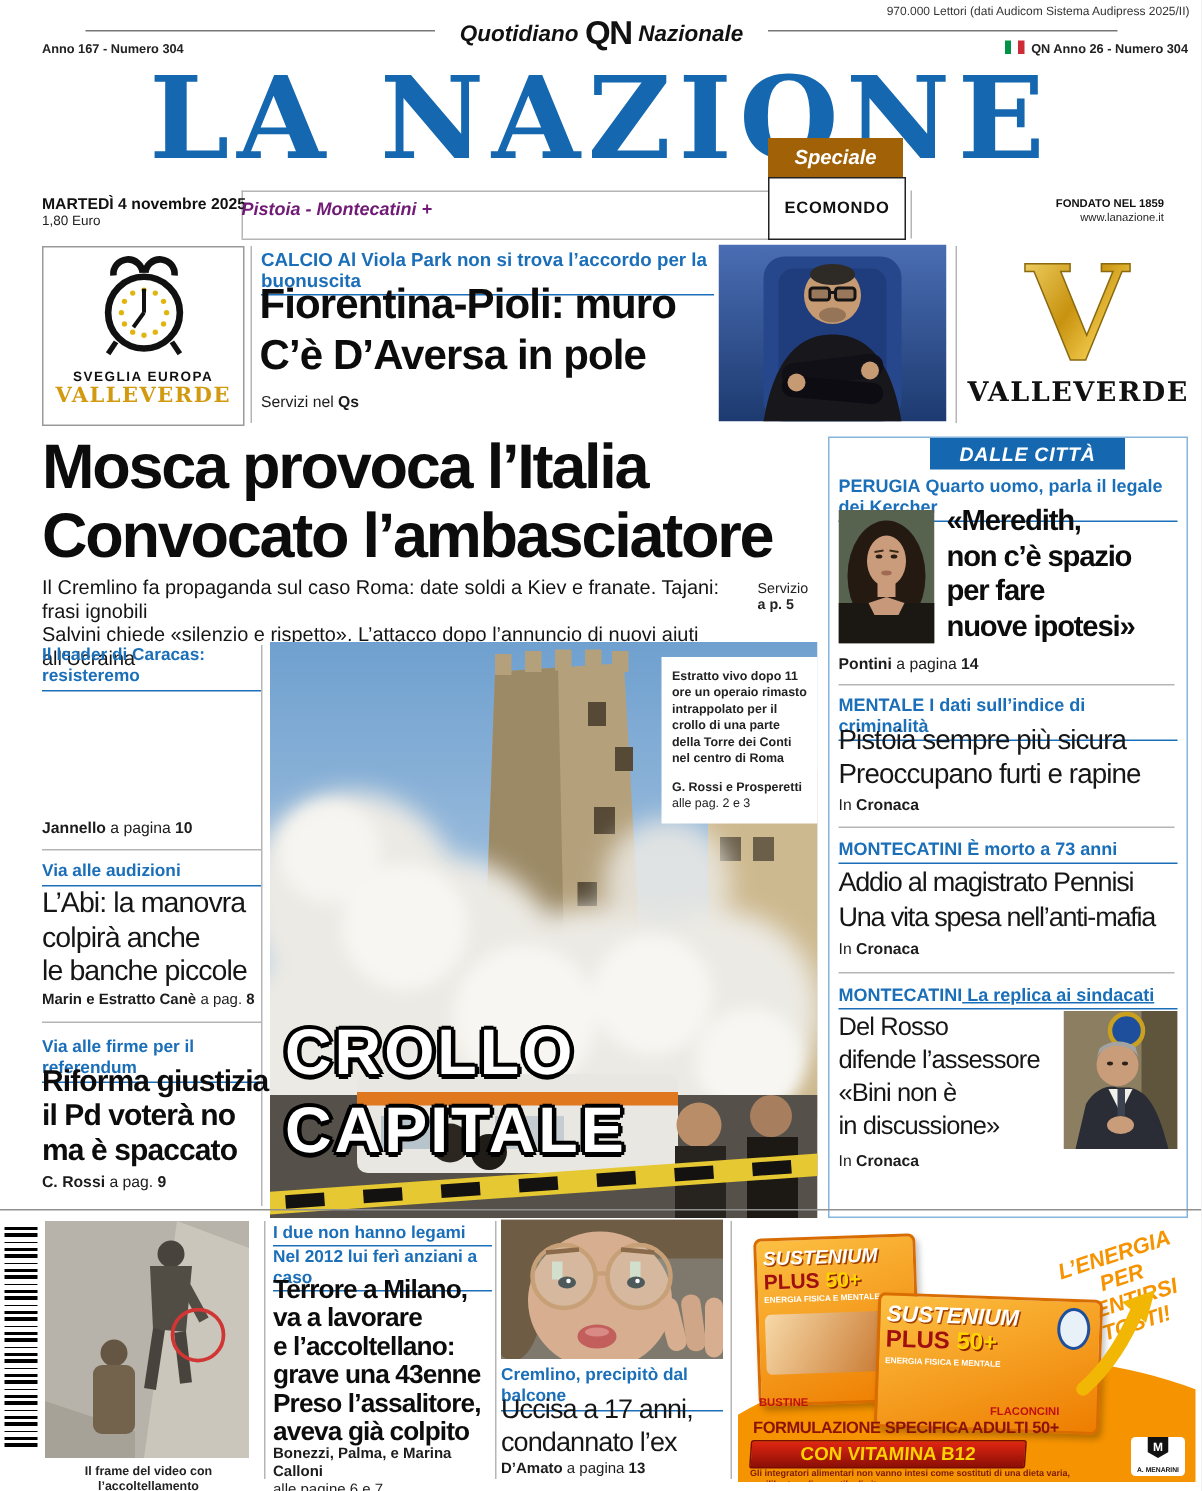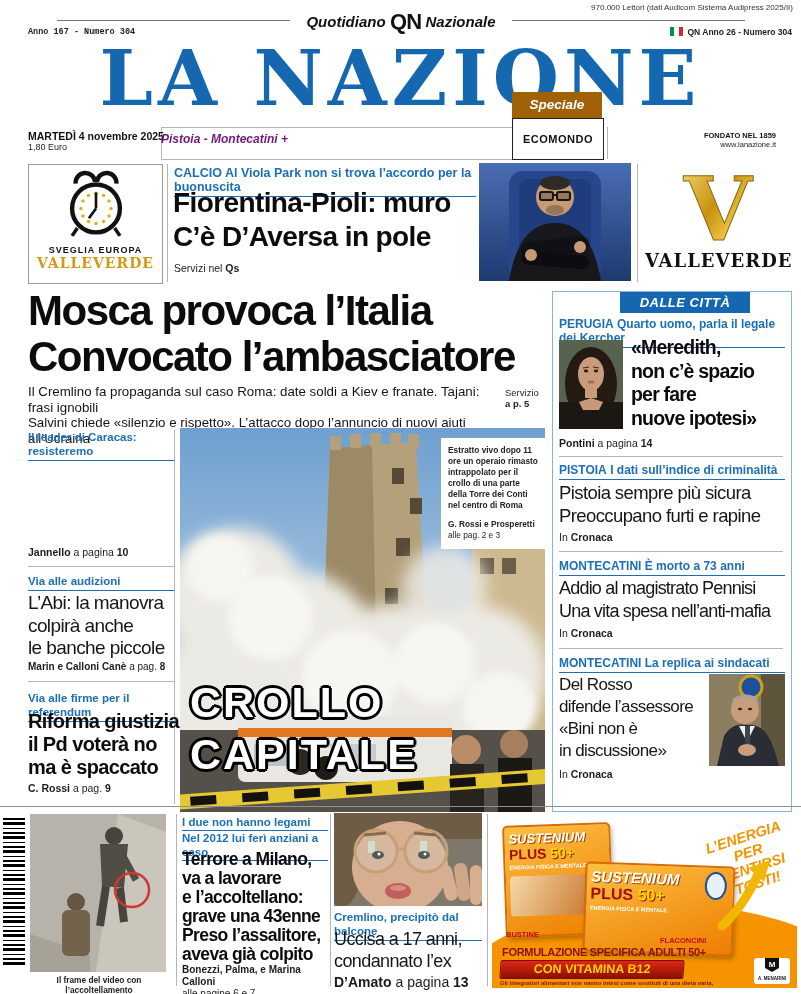--- a/index.html
+++ b/index.html
@@ -29,21 +29,21 @@
 <div id="page">
 
   <div class="abs" style="top:3px;right:8px;font-size:8px;color:#333;">970.000 Lettori  (dati Audicom Sistema Audipress 2025/II)</div>
   <div class="abs hline" style="left:57px;top:20px;width:233px;background:#777;"></div>
   <div class="abs hline" style="left:512px;top:20px;width:233px;background:#777;"></div>
   <div class="abs" style="left:296px;top:9px;width:210px;text-align:center;">
     <span style="font-style:italic;font-weight:700;font-size:15px;">Quotidiano</span>
     <span style="font-weight:700;font-size:22px;letter-spacing:-1px;vertical-align:-2px;">QN</span>
     <span style="font-style:italic;font-weight:700;font-size:15px;">Nazionale</span>
   </div>
-  <div class="abs" style="left:28px;top:27px;font-size:8.5px;font-weight:600;color:#222;font-family:Liberation Mono, monospace;">Anno 167 - Numero 304</div>
+  <div class="abs" style="left:28px;top:27px;font-size:8.5px;font-weight:600;color:#222;">Anno 167 - Numero 304</div>
   <div class="abs" style="top:27px;right:9px;font-size:8.5px;font-weight:600;color:#222;">
     <span style="display:inline-block;width:13px;height:9px;vertical-align:-1px;margin-right:4px;
       background:linear-gradient(90deg,#009246 0 33%,#fff 33% 66%,#ce2b37 66%);"></span><span>QN Anno 26 - Numero 304</span>
   </div>
 
   <div class="abs mast" style="left:0;right:0;top:36px;text-align:center;font-size:76px;letter-spacing:5px;line-height:86px;">LA NAZIONE</div>
 
   <div class="abs" style="left:512px;top:92px;width:90px;height:26px;background:#a16207;color:#fff;
        font-style:italic;font-weight:700;font-size:13.5px;text-align:center;line-height:26px;z-index:5;">Speciale</div>
   <div class="abs" style="left:512px;top:118px;width:90px;height:40px;background:#fff;border:1px solid #222;
@@ -159,21 +159,21 @@
   <div class="abs byl" style="left:28px;top:546px;">
     <b>Jannello</b><span> a pagina </span><b>10</b>
   </div>
   <div class="abs hline" style="left:28px;top:566px;width:146px;"></div>
 
   <div class="abs kicker" style="left:28px;top:574px;width:146px;font-size:11.5px;">Via alle audizioni</div>
   <div class="abs hll" style="left:28px;top:592px;font-size:19px;line-height:22.5px;">L’Abi: la manovra
 colpirà anche
 le banche piccole</div>
   <div class="abs byl" style="left:28px;top:661px;font-size:10px;">
-    <b>Marin e Calloni Canè</b><span> a pag. </span><b>8</b>
+    <b>Marin e Estratto Canè</b><span> a pag. </span><b>8</b>
   </div>
   <div class="abs hline" style="left:28px;top:681px;width:146px;"></div>
 
   <div class="abs kicker" style="left:28px;top:691px;width:146px;font-size:11.5px;">Via alle firme per il referendum</div>
   <div class="abs hl" style="left:28px;top:710px;font-size:20px;line-height:23px;">Riforma giustizia,
 il Pd voterà no
 ma è spaccato</div>
   <div class="abs byl" style="left:28px;top:782px;">
     <b>C. Rossi</b><span> a pag. </span><b>9</b>
   </div>
@@ -284,41 +284,41 @@
   <div class="abs hl" style="left:631px;top:336px;font-size:19.5px;line-height:23.5px;letter-spacing:-0.8px;">«Meredith,
 non c’è spazio
 per fare
 nuove ipotesi»</div>
   <div class="abs byl" style="left:559px;top:437px;">
     <b>Pontini</b><span> a pagina </span><b>14</b>
   </div>
   <div class="abs hline" style="left:559px;top:456px;width:224px;"></div>
 
   <div class="abs kicker" style="left:559px;top:463px;width:226px;font-size:12px;">
-    <b>PISTOIA</b><span style="font-weight:600;"> I dati sull’indice di criminalità</span>
+    <b>MENTALE</b><span style="font-weight:600;"> I dati sull’indice di criminalità</span>
   </div>
   <div class="abs hll" style="left:559px;top:481px;font-size:18.5px;line-height:23px;">Pistoia sempre più sicura
 Preoccupano furti e rapine</div>
   <div class="abs byl" style="left:559px;top:531px;">
     <span>In </span><b>Cronaca</b>
   </div>
   <div class="abs hline" style="left:559px;top:551px;width:224px;"></div>
 
   <div class="abs kicker" style="left:559px;top:559px;width:226px;font-size:12px;">
     <b>MONTECATINI</b><span style="font-weight:600;"> È morto a 73 anni</span>
   </div>
   <div class="abs hll" style="left:559px;top:577px;font-size:18px;line-height:23px;letter-spacing:-0.8px;">Addio al magistrato Pennisi
 Una vita spesa nell’anti-mafia</div>
   <div class="abs byl" style="left:559px;top:627px;">
     <span>In </span><b>Cronaca</b>
   </div>
   <div class="abs hline" style="left:559px;top:648px;width:224px;"></div>
 
   <div class="abs kicker" style="left:559px;top:656px;width:226px;font-size:12px;">
-    <b>MONTECATINI</b><span style="font-weight:600;"> La replica ai sindacati</span>
+    <b>MONTECATINI</b><span style="font-weight:600;text-decoration:underline;"> La replica ai sindacati</span>
   </div>
   <div class="abs hll" style="left:559px;top:674px;width:150px;font-size:17px;line-height:22px;">Del Rosso
 difende l’assessore
 «Bini non è
 in discussione»</div>
   <div class="abs" style="left:709px;top:674px;width:76px;height:92px;">
     <svg width="76" height="92" viewBox="0 0 76 92">
       <rect width="76" height="92" fill="#8c7e60"></rect>
       <rect x="52" y="0" width="24" height="92" fill="#5f543c"></rect>
       <circle cx="42" cy="13" r="11" fill="#1e4f9c" stroke="#caa020" stroke-width="3"></circle>
@@ -394,21 +394,21 @@
       <ellipse cx="64" cy="78" rx="13" ry="8" fill="#c25f5c"></ellipse>
       <ellipse cx="64" cy="75" rx="8" ry="3" fill="#d98a84"></ellipse>
       <rect x="108" y="52" width="13" height="36" rx="6" fill="#d7af90" transform="rotate(-14 114 70)"></rect>
       <rect x="122" y="50" width="13" height="38" rx="6" fill="#cfa687" transform="rotate(-8 128 70)"></rect>
       <rect x="136" y="52" width="12" height="40" rx="6" fill="#d7af90"></rect>
     </svg>
   </div>
   <div class="abs kicker" style="left:334px;top:910px;width:148px;font-size:11.5px;">Cremlino, precipitò dal balcone</div>
   <div class="abs hll" style="left:334px;top:928px;font-size:18px;line-height:22px;">Uccisa a 17 anni,
 condannato l’ex</div>
-  <div class="abs byl" style="left:334px;top:974px;font-size:14px;">
+  <div class="abs byl" style="left:334px;top:974px;font-size:10px;">
     <b>D’Amato</b><span> a pagina </span><b>13</b>
   </div>
 
   <div class="abs vline" style="left:487px;top:814px;height:172px;"></div>
 
   <div class="abs" style="left:492px;top:812px;width:305px;height:176px;background:#fff;overflow:hidden;">
     <div class="abs" style="left:-40px;top:92px;width:420px;height:190px;background:#f59300;border-radius:55% 55% 0 0;"></div>
     <div class="abs" style="left:212px;top:16px;transform:rotate(-18deg);font-size:14.5px;line-height:16px;
          font-weight:700;font-style:italic;color:#f59300;white-space:pre-line;text-align:center;
          text-shadow:1px 0 #fff,-1px 0 #fff,0 1px #fff,0 -1px #fff;">L’ENERGIA

